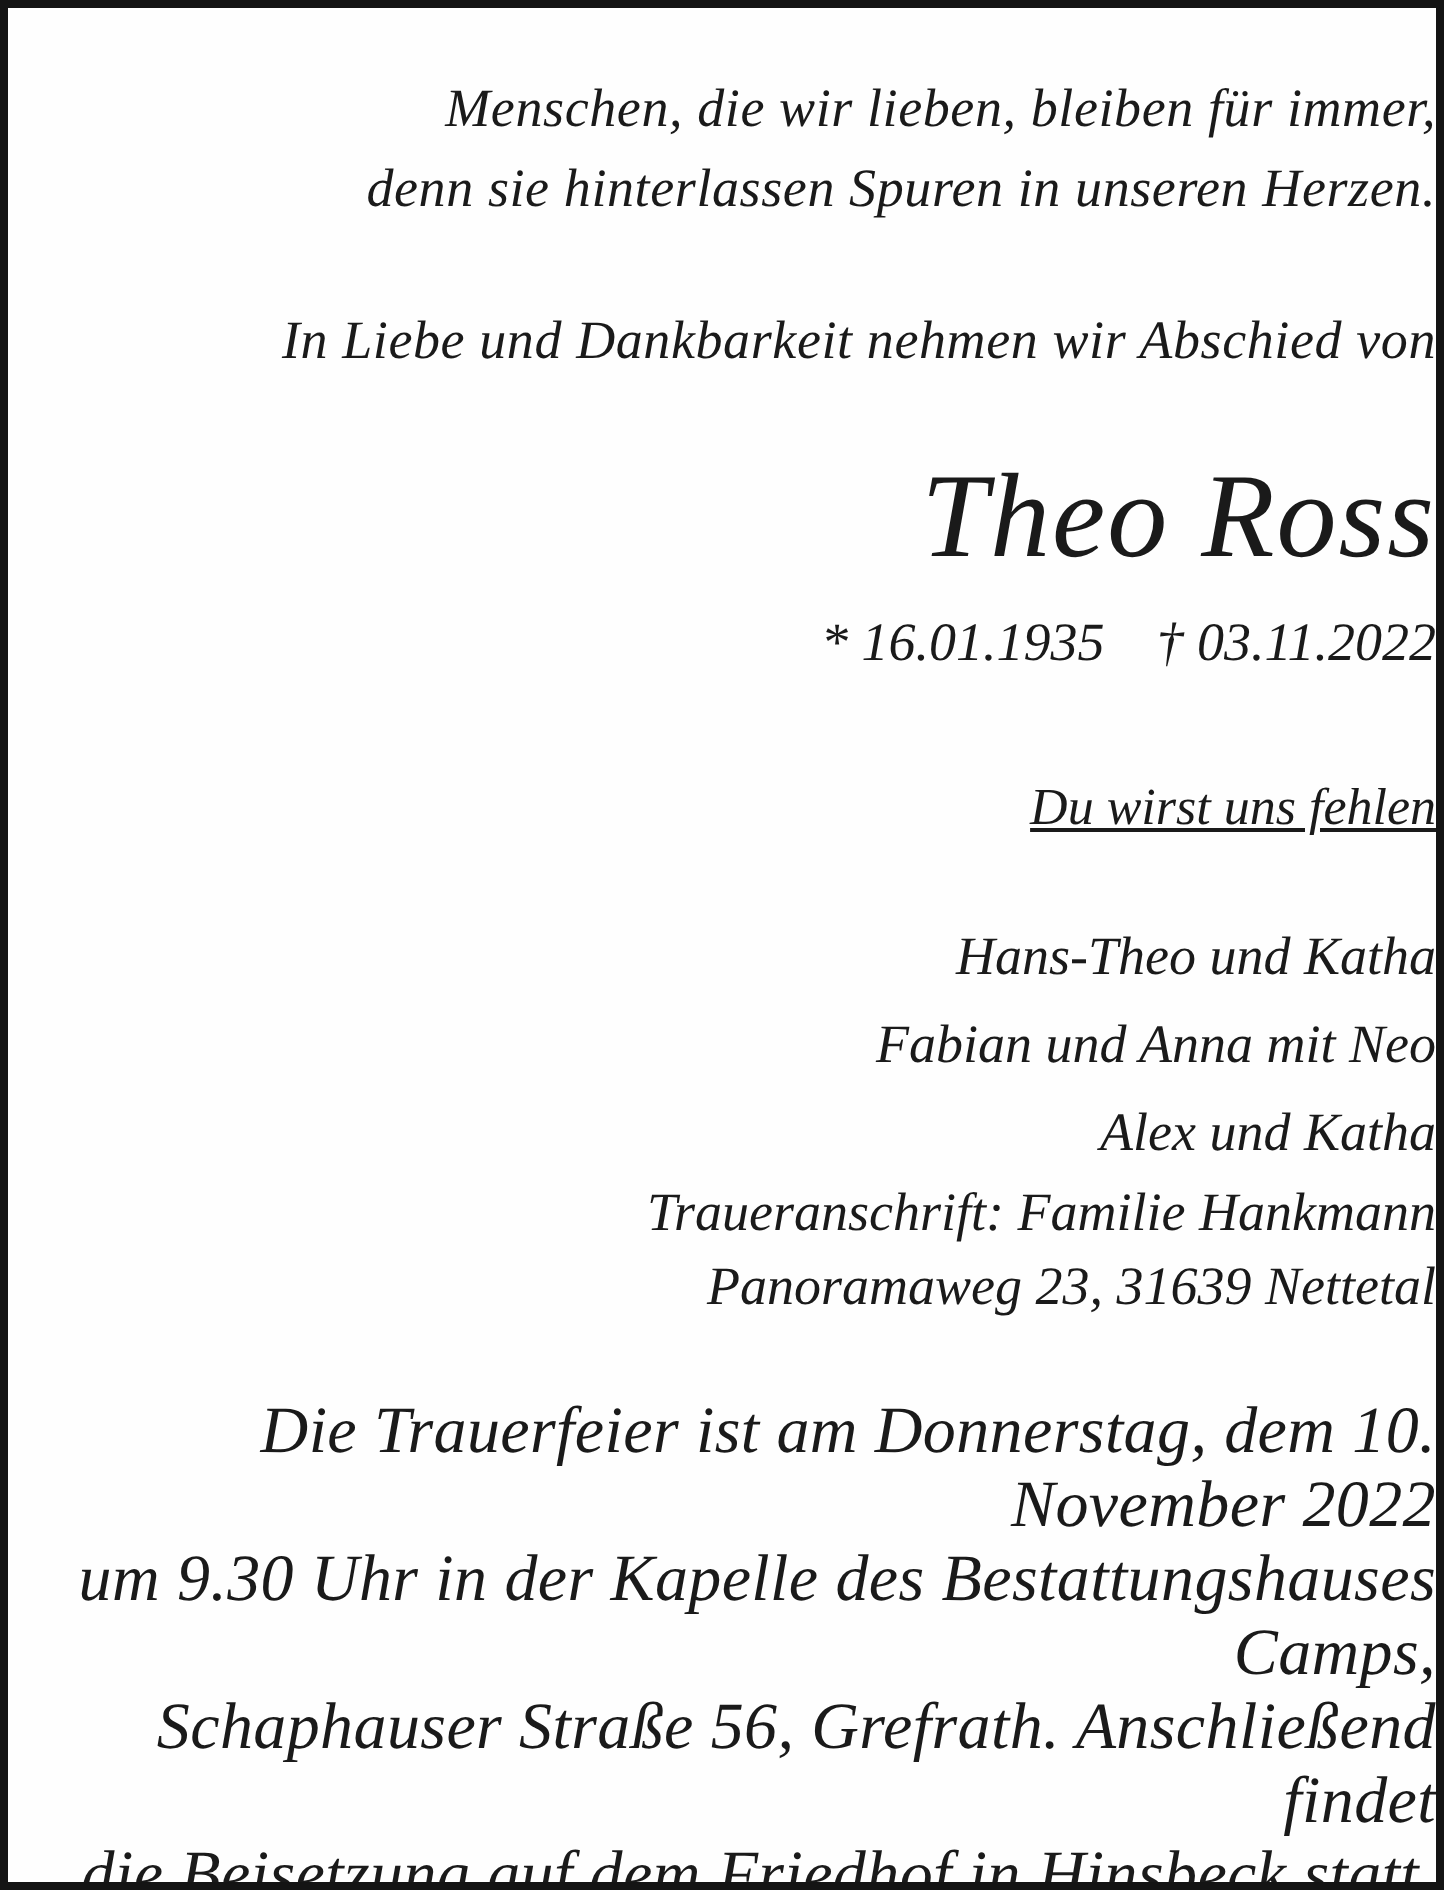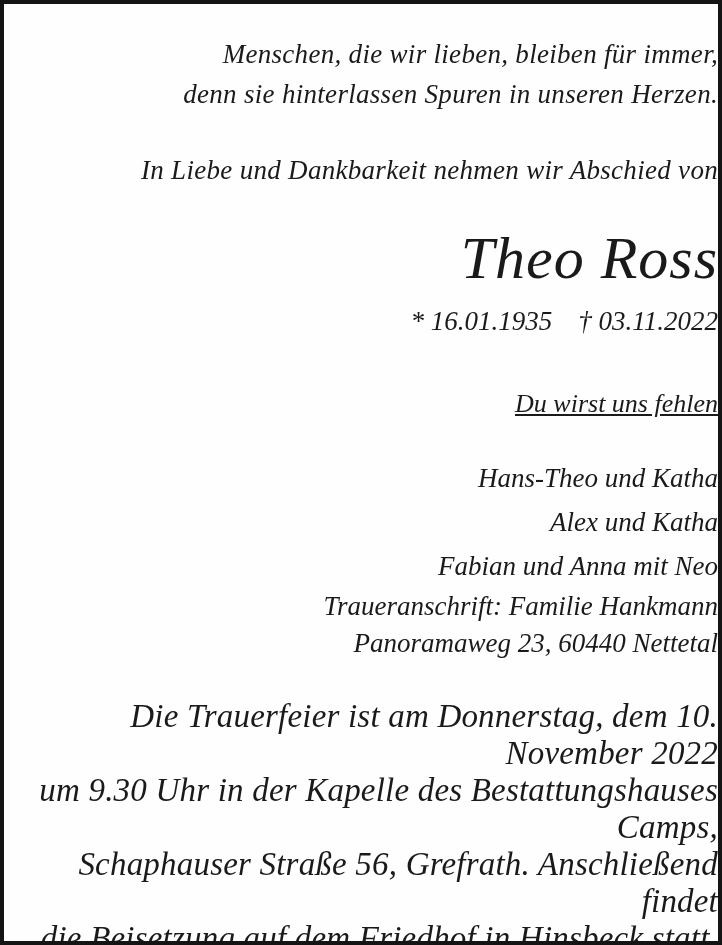--- a/index.html
+++ b/index.html
@@ -84,27 +84,27 @@
   <div class="deceased-name">Theo Ross</div>
 
   <div class="life-dates">
     <span class="birth-date">* 16.01.1935</span><span class="death-date">† 03.11.2022</span>
   </div>
 
   <div class="farewell-line">Du wirst uns fehlen</div>
 
   <div class="mourners-list">
     <div>Hans-Theo und Katha</div>
+    <div>Fabian und Anna mit Neo</div>
     <div>Alex und Katha</div>
-    <div>Fabian und Anna mit Neo</div>
   </div>
 
   <div class="condolence-address">
     <div>Traueranschrift: Familie Hankmann</div>
-    <div>Panoramaweg 23, 60440 Nettetal</div>
+    <div>Panoramaweg 23, 31639 Nettetal</div>
   </div>
 
   <div class="funeral-info">
     <div>Die Trauerfeier ist am Donnerstag, dem 10. November 2022</div>
     <div>um 9.30 Uhr in der Kapelle des Bestattungshauses Camps,</div>
     <div>Schaphauser Straße 56, Grefrath. Anschließend findet</div>
     <div>die Beisetzung auf dem Friedhof in Hinsbeck statt.</div>
   </div>
 
 </div>

